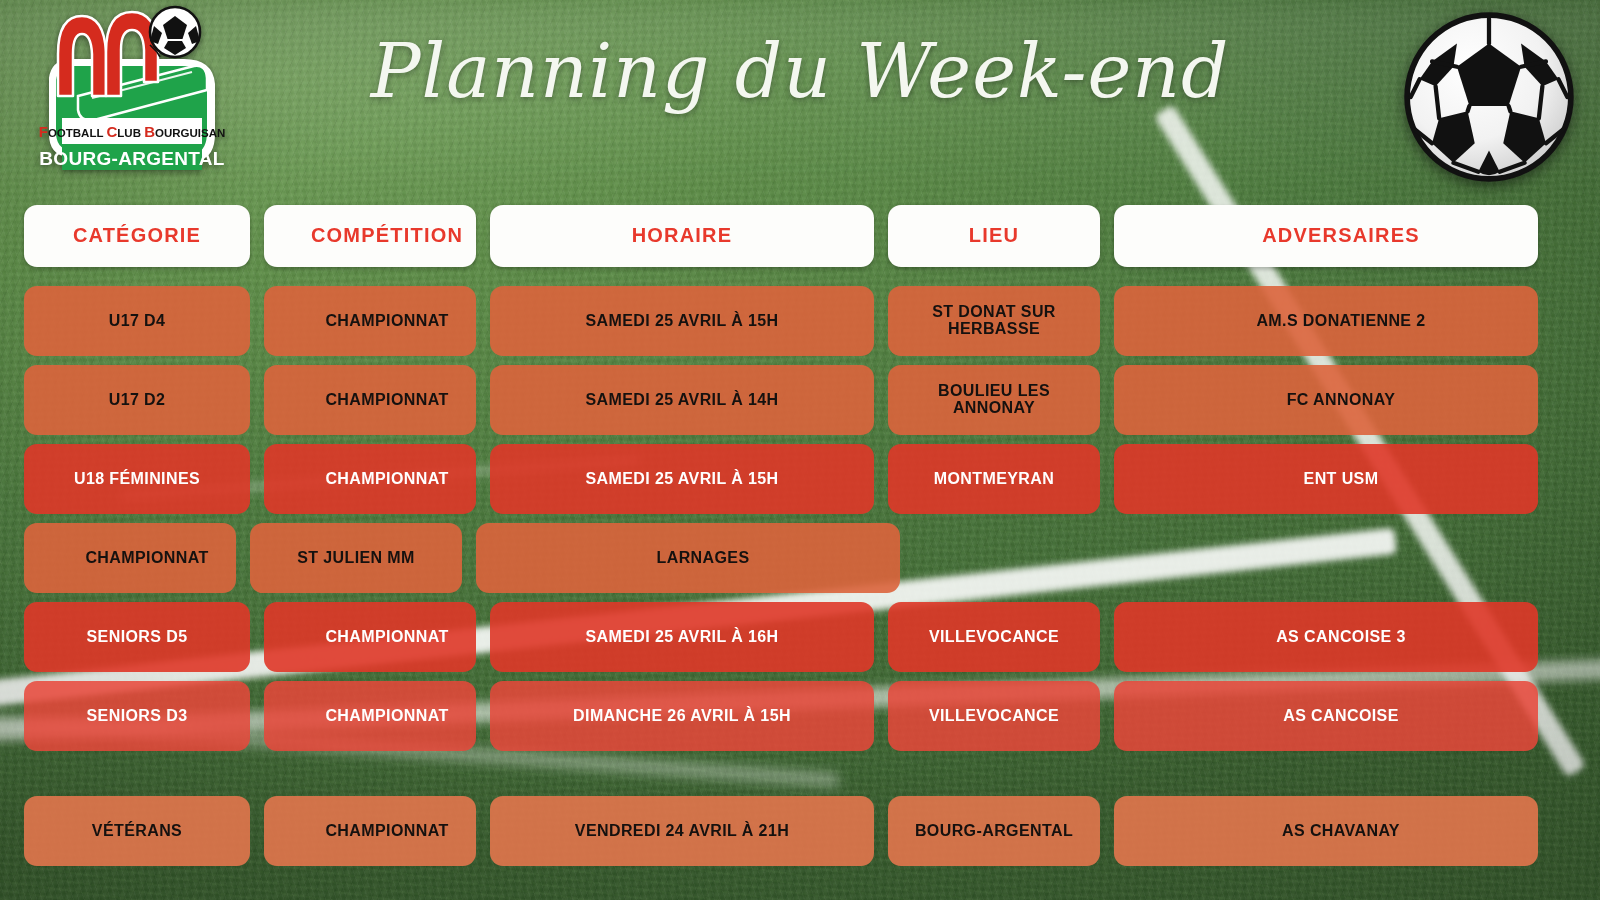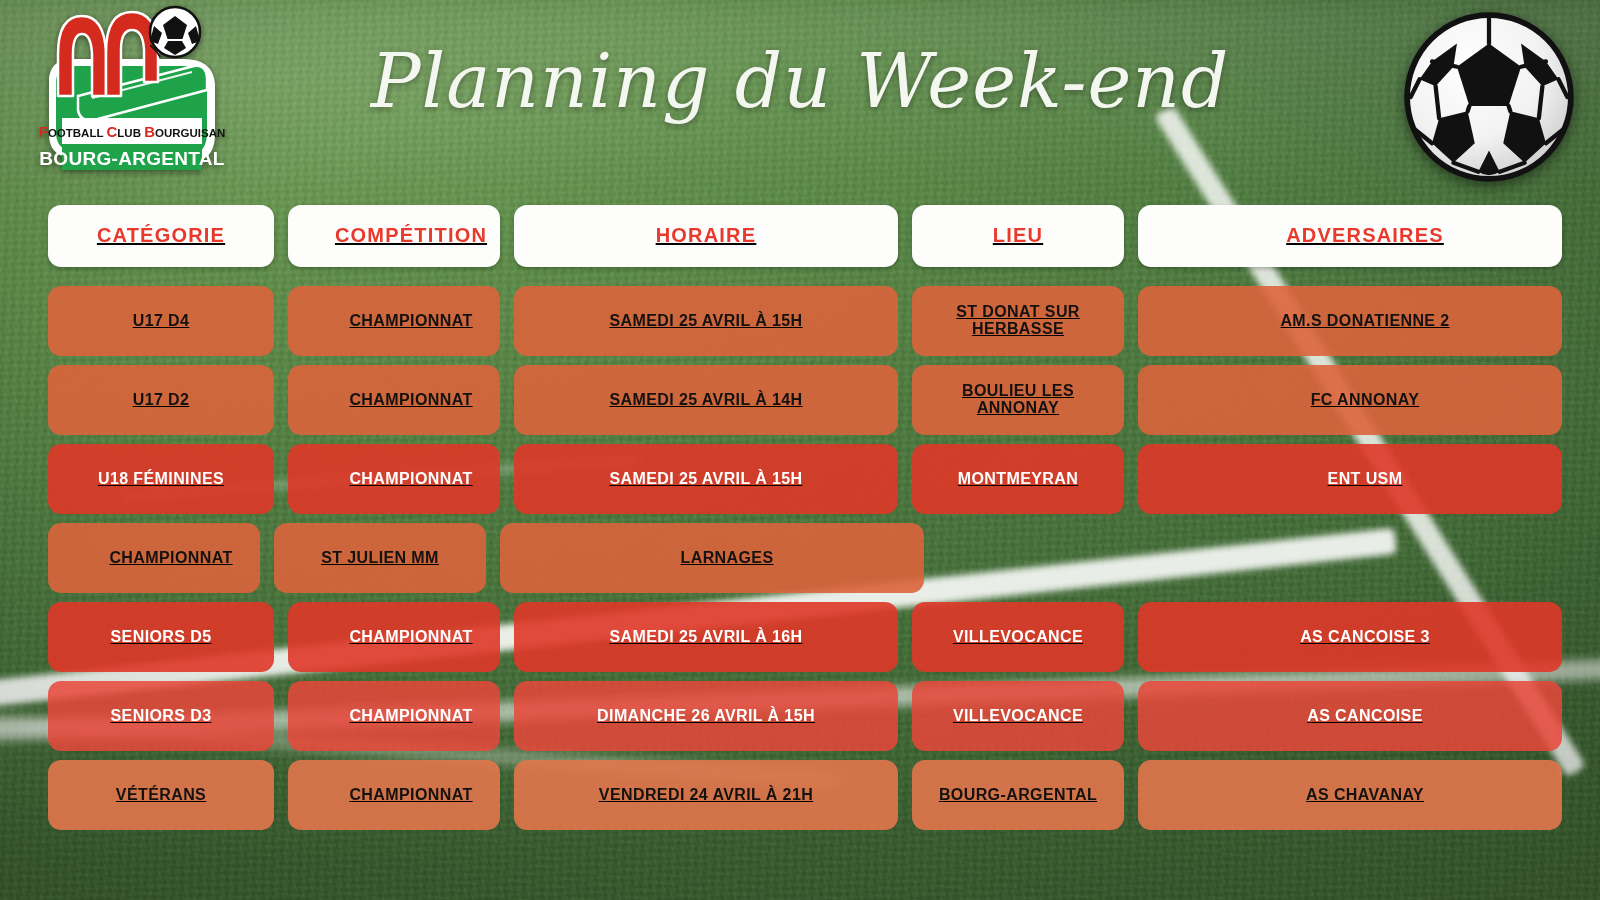--- a/index.html
+++ b/index.html
@@ -75,41 +75,41 @@
   #page{position:absolute;inset:0;z-index:2;}
 
   
   .logo{
     position:absolute;left:34px;top:4px;width:196px;height:180px;
   }
   .logo svg{display:block;width:100%;height:100%;
     filter:drop-shadow(0 2px 3px rgba(0,0,0,.45));}
 
   .title{
-    position:absolute;left:300px;top:44px;width:1000px;
+    position:absolute;left:300px;top:34px;width:1000px;
     text-align:center;
     font-family:"DejaVu Serif","Liberation Serif",serif;
     font-style:italic;
     font-size:74px;
     line-height:1;
     color:#f4f7f0;
     letter-spacing:1px;
     text-shadow:0 2px 6px rgba(0,0,0,.35);
     white-space:nowrap;
   }
 
   .ball{
     position:absolute;right:22px;top:8px;width:178px;height:178px;
     filter:drop-shadow(0 4px 7px rgba(0,0,0,.5));
   }
   .ball svg{display:block;width:100%;height:100%;}
 
   
   .table{
-    position:absolute;left:48px;top:205px;width:1508px;text-decoration:underline;
+    position:absolute;left:24px;top:205px;width:1508px;
   }
   .row{display:flex;gap:14px;}
   .row + .row{margin-top:0;}
 
   .cell{
     display:flex;align-items:center;justify-content:center;
     text-align:center;
     border-radius:13px;
     font-weight:700;
     letter-spacing:.4px;
@@ -139,21 +139,21 @@
 
   
   .data-row{height:62px;margin-bottom:17px;}
   .data-row .cell{height:70px;font-size:16px;}
 
   .t-orange{background:rgba(219,100,60,.90);color:#15110f;}
   .t-red{background:rgba(223,55,40,.90);color:#ffffff;}
 
   
   .row-6 .t-red{background:rgba(233,70,57,.85);}
-  .row-7 .t-orange{background:rgba(226,118,76,.90);}
+  .row-7 .t-orange{background:rgba(226,118,76,.90);margin-top:36px;}
 </style>
 </head>
 <body>
 
 <div id="bg">
   <div class="grass-base"></div>
   <div class="grass-tex"></div>
   <div class="line-arc arc-a"></div>
   <div class="line-arc arc-b"></div>
   <div class="line-straight ls-1"></div>

